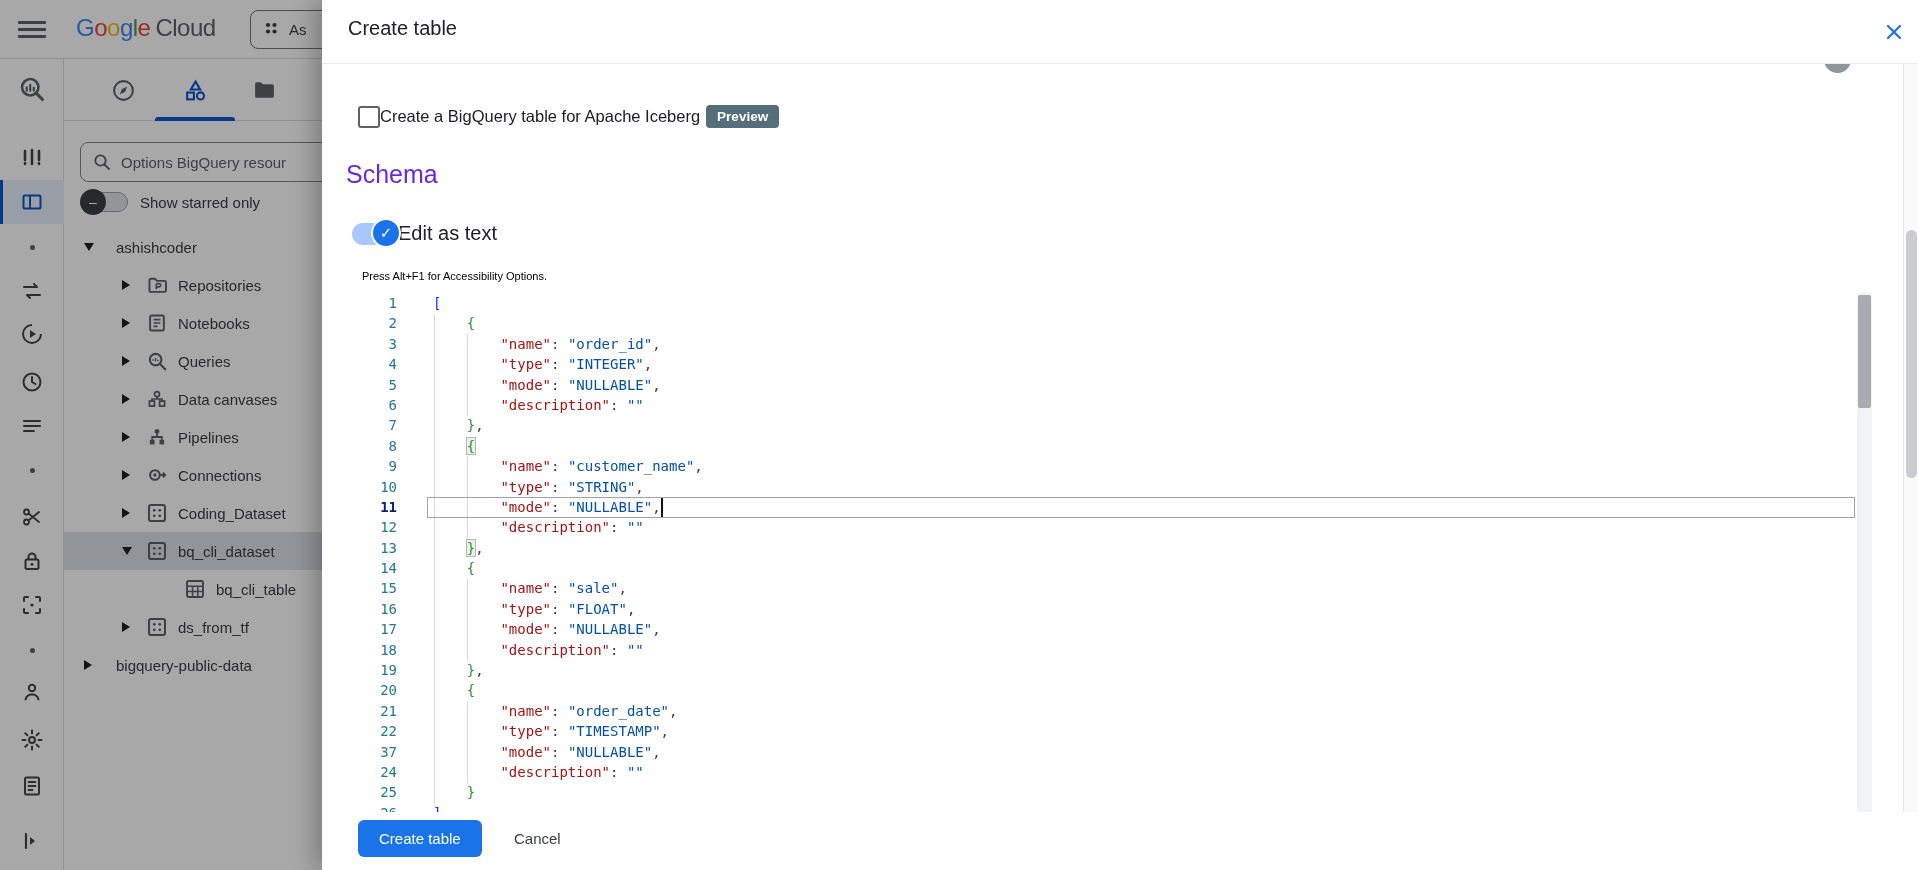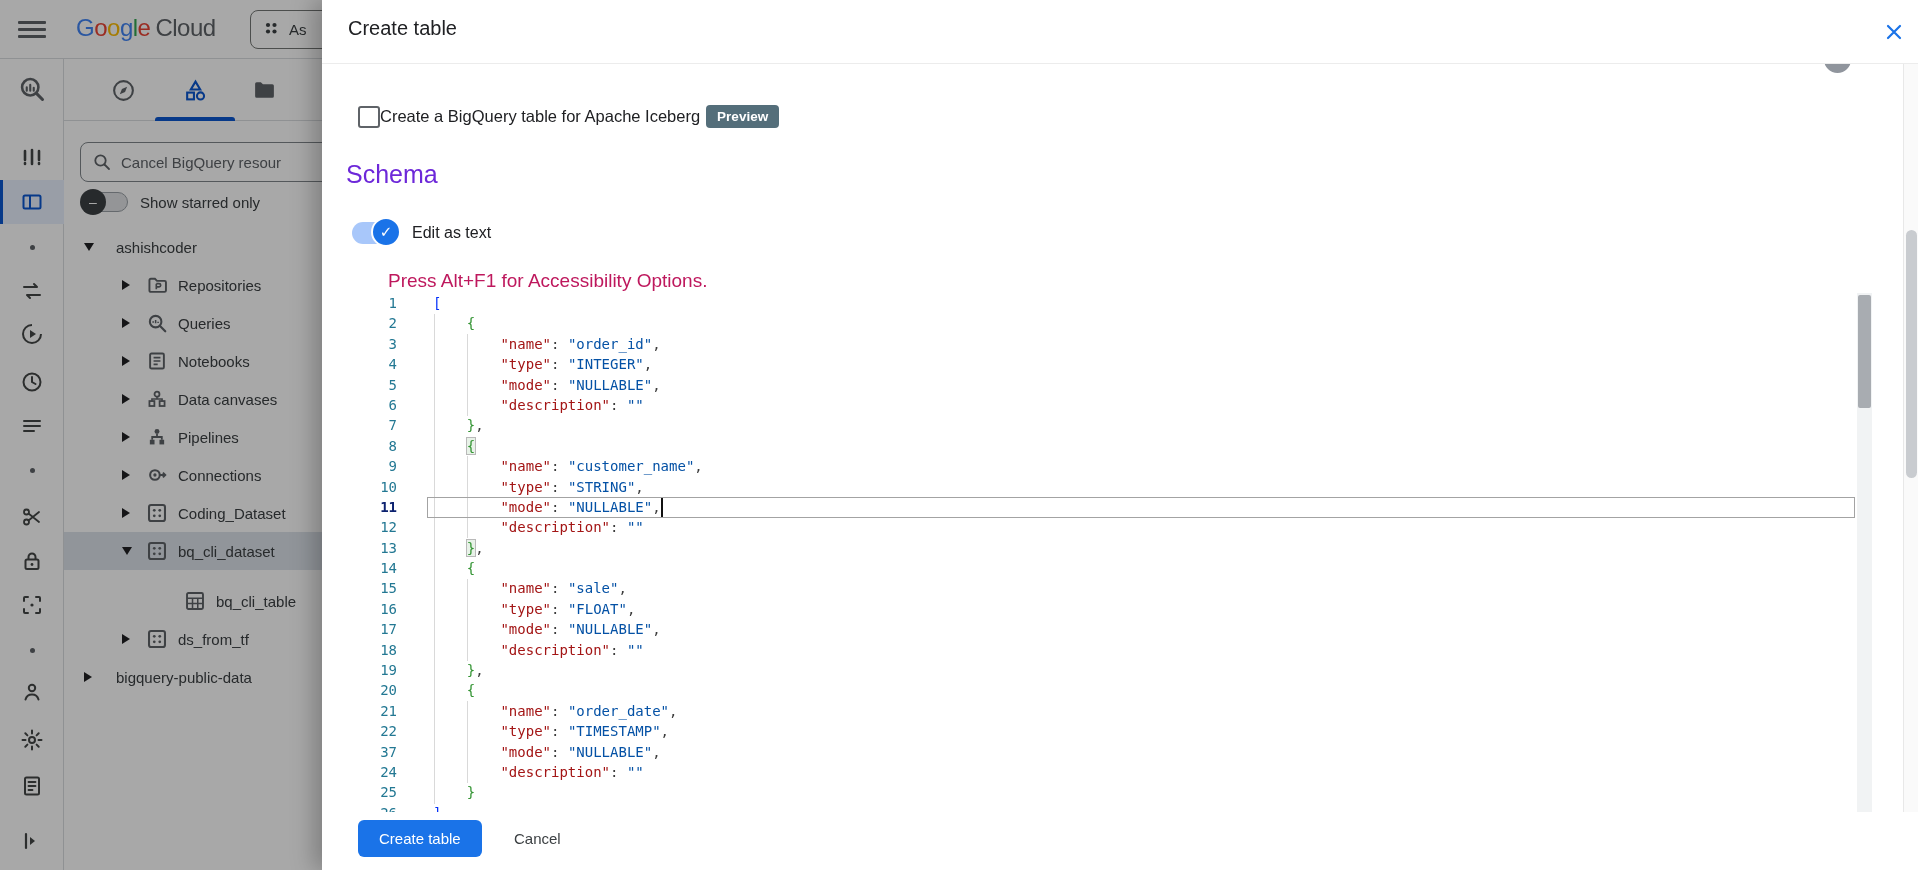--- a/index.html
+++ b/index.html
@@ -62,22 +62,22 @@
 #dlg-close svg{width:20px;height:20px}
 #cb-row{left:36px;top:105px;display:flex;align-items:center;z-index:11}
 #iceberg-cb{width:22px;height:22px;border:2px solid #5f6368;border-radius:3px;background:#fff;cursor:pointer}
 #cb-label{font-size:16.5px;color:#202124}
 #preview-badge{background:#546e7a;color:#fff;font-size:13.5px;font-weight:700;padding:4px 11px;border-radius:4px;margin-left:6px}
 #schema-h{left:24px;top:160px;font-size:25px;color:#6d28d9;z-index:11}
 #toggle-row{left:30px;top:222px;display:flex;align-items:center;z-index:11}
 #edit-toggle{position:relative;width:46px;height:22px;border-radius:11px;background:#a8c7fa;cursor:pointer}
 #edit-thumb{position:absolute;right:-3px;top:-5px;width:30px;height:30px;border-radius:50%;background:#1a73e8;
   border:2.5px solid #fff;color:#fff;display:flex;align-items:center;justify-content:center;font-size:15px;font-weight:700}
-#edit-label{margin-left:14px;font-size:16px;color:#202124}
-#a11y-hint{left:66px;top:270px;font-size:19px;color:#be185d;z-index:11}
+#edit-label{margin-left:0;font-size:20px;color:#202124}
+#a11y-hint{left:40px;top:270px;font-size:11px;color:#000000;z-index:11}
 
 
 #editor{left:23px;top:293px;width:1512px;height:520px;overflow:hidden;z-index:11;background:#fff;cursor:text}
 .cl{position:relative;height:20.4px;line-height:20.4px;white-space:pre;font-family:"DejaVu Sans Mono",monospace;font-size:14px}
 .ln{display:inline-block;width:52px;text-align:right;color:#237893;font-size:14px}
 .ln.act{color:#0b216f;font-weight:bold}
 .cc{margin-left:36px}
 .tk-a{color:#0431fa}.tk-o{color:#319331}.tk-k{color:#a31515}.tk-v{color:#0451a5}.tk-p{color:#3b3b3b}
 .tk-m{background:#e8f2e8;outline:1px solid #b9b9b9}
 #cur-line{position:absolute;left:82px;top:204px;width:1428px;height:21px;border:1px solid #a3a3a3;pointer-events:none}
@@ -238,21 +238,21 @@
     </div>
     <div id="tab-underline"></div>
   </div>
 
   <div id="sidebar" class="abs">
     <div id="searchbox">
       <svg viewBox="0 0 18 18" fill="none">
           <circle cx="7.5" cy="7.5" r="5.2" stroke="#5f6368" stroke-width="1.8"></circle>
           <path d="M11.5 11.5L16 16" stroke="#5f6368" stroke-width="1.8" stroke-linecap="round"></path>
         </svg>
-      <span>Cancel BigQuery resour</span>
+      <span>Options BigQuery resour</span>
     </div>
     <div id="starred-row">
       <div id="starred-toggle">
         <div id="starred-thumb">–</div>
       </div>
       <span id="starred-label">Show starred only</span>
     </div>
     <div id="tree">
         <div class="trow no-icon" style="padding-left: 14px;">
           <span class="arrow-slot">
@@ -268,35 +268,35 @@
               <path d="M2.5 4.5a1 1 0 0 1 1-1h3L8 5h5.5a1 1 0 0 1 1 1v6a1 1 0 0 1-1 1h-10a1 1 0 0 1-1-1z" fill="none" stroke="currentColor" stroke-width="1.4"></path>
               <path d="M7.5 7v4M7.5 7h2a1.2 1.2 0 1 1 0 2.4h-2" stroke="currentColor" stroke-width="1.2" fill="none"></path>
             </svg></span>
           <span class="tlabel">Repositories</span>
         </div>
         <div class="trow" style="padding-left: 52px;">
           <span class="arrow-slot">
             <span class="tri-r"></span>
           </span>
           <span class="ticon"><svg viewBox="0 0 16 16">
+              <rect x="3" y="2.5" width="10" height="11" rx="1" stroke="currentColor" stroke-width="1.4" fill="none"></rect>
+              <path d="M5.5 5.5h5M5.5 8h5M5.5 10.5h3" stroke="currentColor" stroke-width="1.2"></path>
+            </svg></span>
+          <span class="tlabel">Notebooks</span>
+        </div>
+        <div class="trow" style="padding-left: 52px;">
+          <span class="arrow-slot">
+            <span class="tri-r"></span>
+          </span>
+          <span class="ticon"><svg viewBox="0 0 16 16">
               <circle cx="7" cy="7" r="4.2" stroke="currentColor" stroke-width="1.5" fill="none"></circle>
               <path d="M10.2 10.2L14 14" stroke="currentColor" stroke-width="1.6" stroke-linecap="round"></path>
               <path d="M5.2 7.8v-1M7 8.2V5.8M8.8 8V7" stroke="currentColor" stroke-width="1.1"></path>
             </svg></span>
           <span class="tlabel">Queries</span>
-        </div>
-        <div class="trow" style="padding-left: 52px;">
-          <span class="arrow-slot">
-            <span class="tri-r"></span>
-          </span>
-          <span class="ticon"><svg viewBox="0 0 16 16">
-              <rect x="3" y="2.5" width="10" height="11" rx="1" stroke="currentColor" stroke-width="1.4" fill="none"></rect>
-              <path d="M5.5 5.5h5M5.5 8h5M5.5 10.5h3" stroke="currentColor" stroke-width="1.2"></path>
-            </svg></span>
-          <span class="tlabel">Notebooks</span>
         </div>
         <div class="trow" style="padding-left: 52px;">
           <span class="arrow-slot">
             <span class="tri-r"></span>
           </span>
           <span class="ticon"><svg viewBox="0 0 16 16">
               <circle cx="8" cy="4.5" r="1.8" stroke="currentColor" stroke-width="1.3" fill="none"></circle>
               <rect x="2.5" y="9.5" width="3.6" height="3.6" stroke="currentColor" stroke-width="1.3" fill="none"></rect>
               <rect x="9.9" y="9.5" width="3.6" height="3.6" stroke="currentColor" stroke-width="1.3" fill="none"></rect>
               <path d="M8 6.3V8M4.3 9.5V8h7.4v1.5" stroke="currentColor" stroke-width="1.1" fill="none"></path>
@@ -345,21 +345,21 @@
           </span>
           <span class="ticon"><svg viewBox="0 0 16 16">
               <rect x="2.2" y="2.2" width="11.6" height="11.6" rx="1.5" fill="none" stroke="currentColor" stroke-width="1.5"></rect>
               <circle cx="6" cy="6" r="1" fill="currentColor"></circle>
               <circle cx="10" cy="6" r="1" fill="currentColor"></circle>
               <circle cx="6" cy="10" r="1" fill="currentColor"></circle>
               <circle cx="10" cy="10" r="1" fill="currentColor"></circle>
             </svg></span>
           <span class="tlabel">bq_cli_dataset</span>
         </div>
-        <div class="trow" style="padding-left: 90px; margin-top: 12px;">
+        <div class="trow" style="padding-left: 90px;">
           <span class="arrow-slot"></span>
           <span class="ticon"><svg viewBox="0 0 16 16">
               <rect x="2.2" y="2.2" width="11.6" height="11.6" rx="1" fill="none" stroke="currentColor" stroke-width="1.4"></rect>
               <path d="M2.2 6h11.6M6.2 6v7.8M2.2 9.9h11.6M10 6v7.8" stroke="currentColor" stroke-width="1.1" fill="none"></path>
             </svg></span>
           <span class="tlabel">bq_cli_table</span>
         </div>
         <div class="trow" style="padding-left: 52px;">
           <span class="arrow-slot">
             <span class="tri-r"></span>

